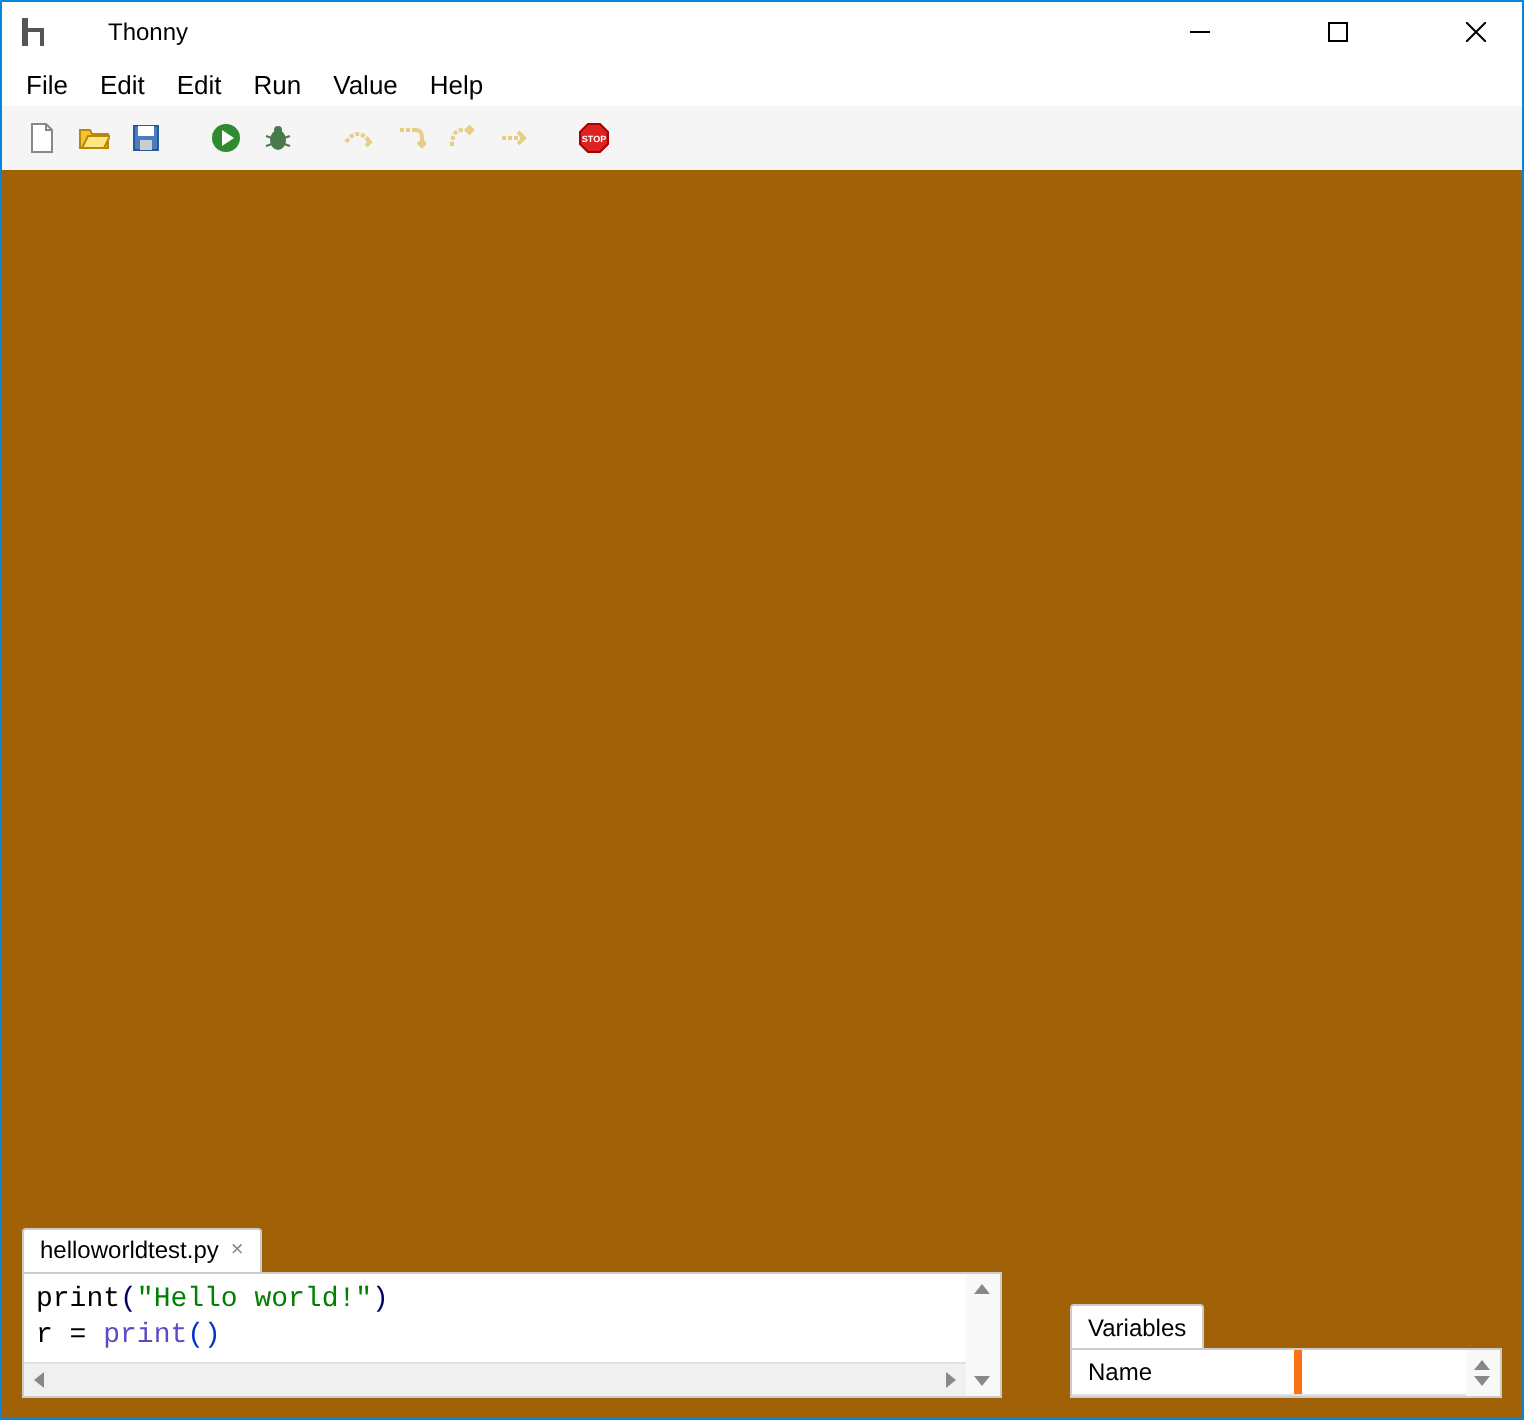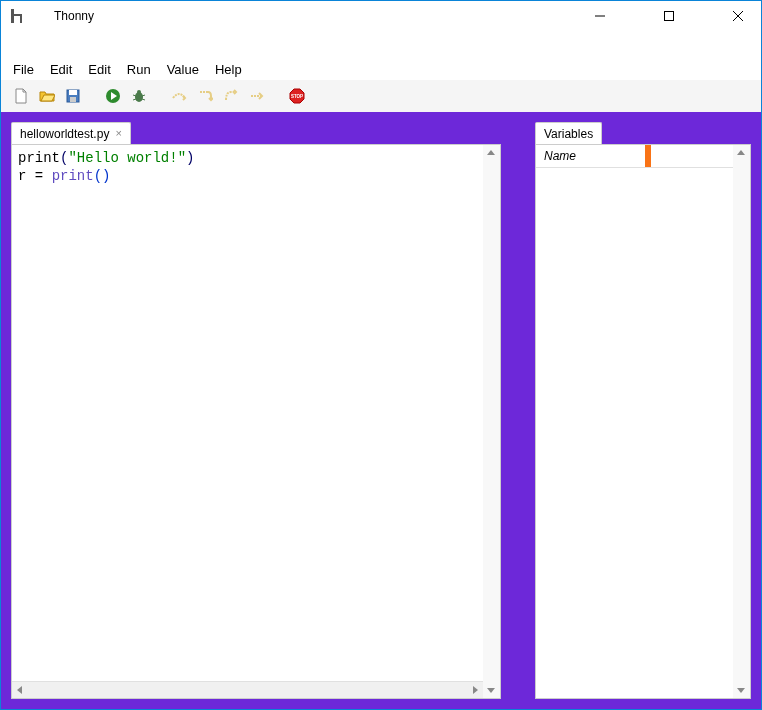--- a/index.html
+++ b/index.html
@@ -35,21 +35,20 @@
     align-items: center;
     justify-content: center;
     color: #000;
   }
   .menubar {
     height: 22px;
     display: flex;
     align-items: center;
     padding: 0 4px;
     background: #fff;
-    margin-top: 27px;
   }
   .menubar .menu-item {
     padding: 2px 8px;
     font-size: 13px;
     cursor: default;
   }
   .toolbar {
     height: 32px;
     display: flex;
     align-items: center;
@@ -64,24 +63,25 @@
     display: flex;
     align-items: center;
     justify-content: center;
     border-radius: 2px;
   }
   .tb-btn svg { width: 16px; height: 16px; }
   .tb-sep { width: 8px; }
   .client {
     flex: 1;
     display: flex;
-    background: #6d28d9;
+    background: #a16207;
     padding: 10px;
     gap: 10px;
     min-height: 0;
+    align-items: flex-end;
   }
   .left-col {
     flex: 1;
     display: flex;
     flex-direction: column;
     gap: 10px;
     min-width: 0;
   }
   .right-col {
     width: 240px;
@@ -180,22 +180,21 @@
   .vscroll::after { bottom: 5px; border-top: 5px solid #888; }
   .with-vscroll { padding-right: 17px; }
   .var-header {
     display: flex;
     border-bottom: 1px solid #e0e0e0;
     font-size: 12px;
     background: #fff;
   }
   .var-header .col {
     padding: 4px 8px;
-    border-right: 6px solid #f97316;
-    font-style: italic;
+    border-right: 4px solid #f97316;
   }
   .var-header .col-name { width: 115px; }
   .var-header .col-value { flex: 1; }
   .var-body { flex: 1; background: #fff; }
   .shell-panel { height: 200px; }
   .var-panel { flex: 1; }
   .editor-panel { flex: 1; }
 </style>
 </head>
 <body>

